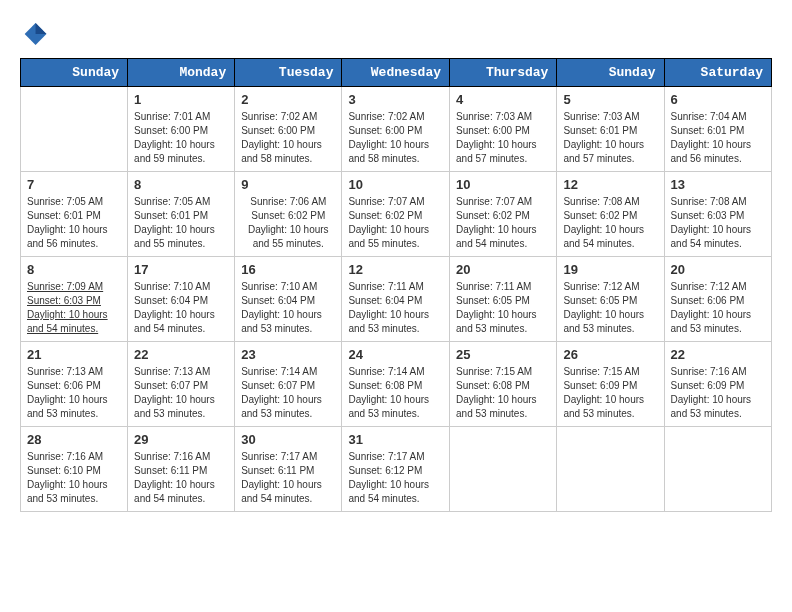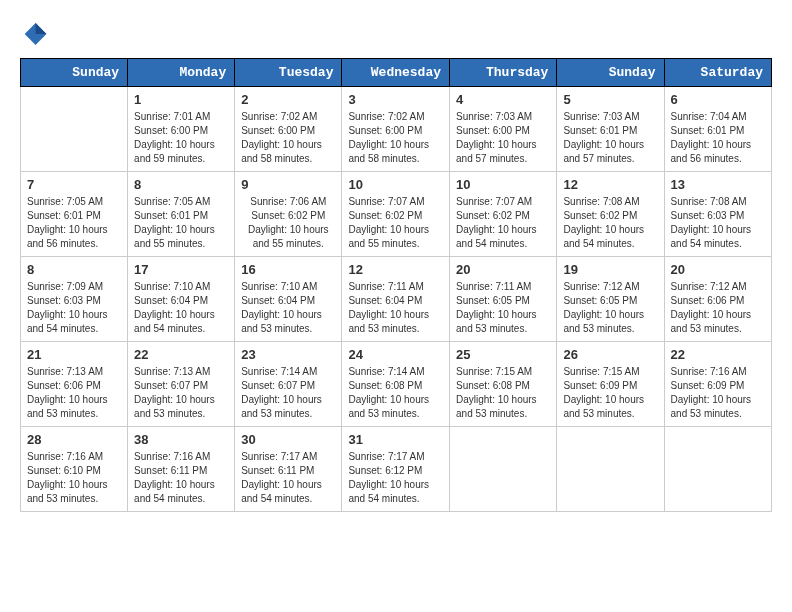--- a/index.html
+++ b/index.html
@@ -209,21 +209,21 @@
           <div class="day-number">13</div>
           <div class="cell-info" style="white-space: pre-line;">Sunrise: 7:08 AM
 Sunset: 6:03 PM
 Daylight: 10 hours
 and 54 minutes.</div>
         </td>
       </tr>
       <tr>
         <td>
           <div class="day-number">8</div>
-          <div class="cell-info" style="white-space: pre-line;">Sunrise: 7:09 AM
+          <div class="cell-info" style="white-space: pre-line; text-decoration: underline;">Sunrise: 7:09 AM
 Sunset: 6:03 PM
 Daylight: 10 hours
 and 54 minutes.</div>
         </td>
         <td>
           <div class="day-number">17</div>
           <div class="cell-info" style="white-space: pre-line;">Sunrise: 7:10 AM
 Sunset: 6:04 PM
 Daylight: 10 hours
 and 54 minutes.</div>
@@ -317,21 +317,21 @@
       </tr>
       <tr>
         <td>
           <div class="day-number">28</div>
           <div class="cell-info" style="white-space: pre-line;">Sunrise: 7:16 AM
 Sunset: 6:10 PM
 Daylight: 10 hours
 and 53 minutes.</div>
         </td>
         <td>
-          <div class="day-number">38</div>
+          <div class="day-number">29</div>
           <div class="cell-info" style="white-space: pre-line;">Sunrise: 7:16 AM
 Sunset: 6:11 PM
 Daylight: 10 hours
 and 54 minutes.</div>
         </td>
         <td>
           <div class="day-number">30</div>
           <div class="cell-info" style="white-space: pre-line;">Sunrise: 7:17 AM
 Sunset: 6:11 PM
 Daylight: 10 hours

